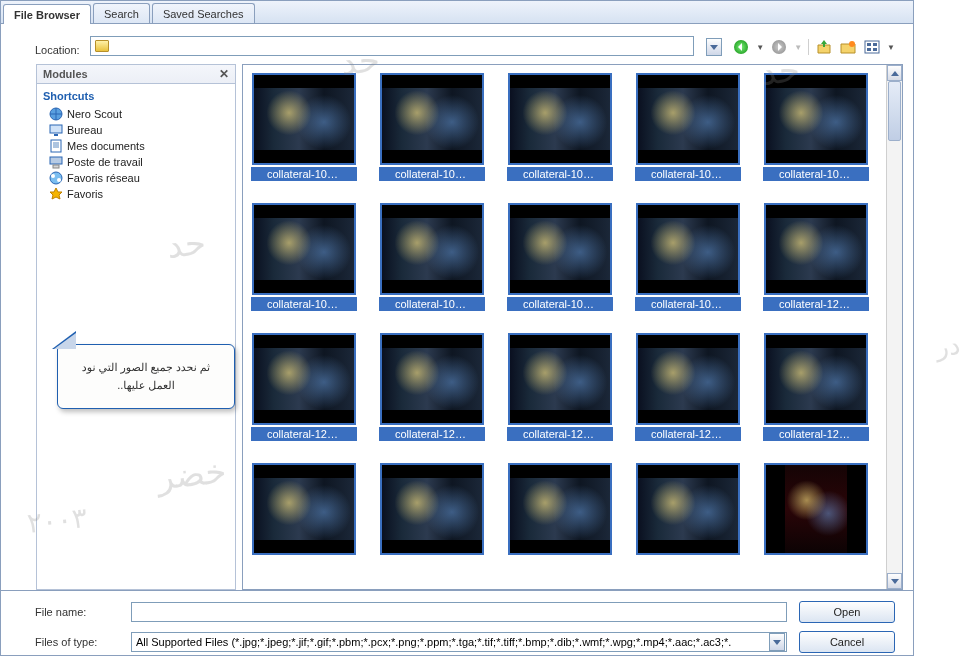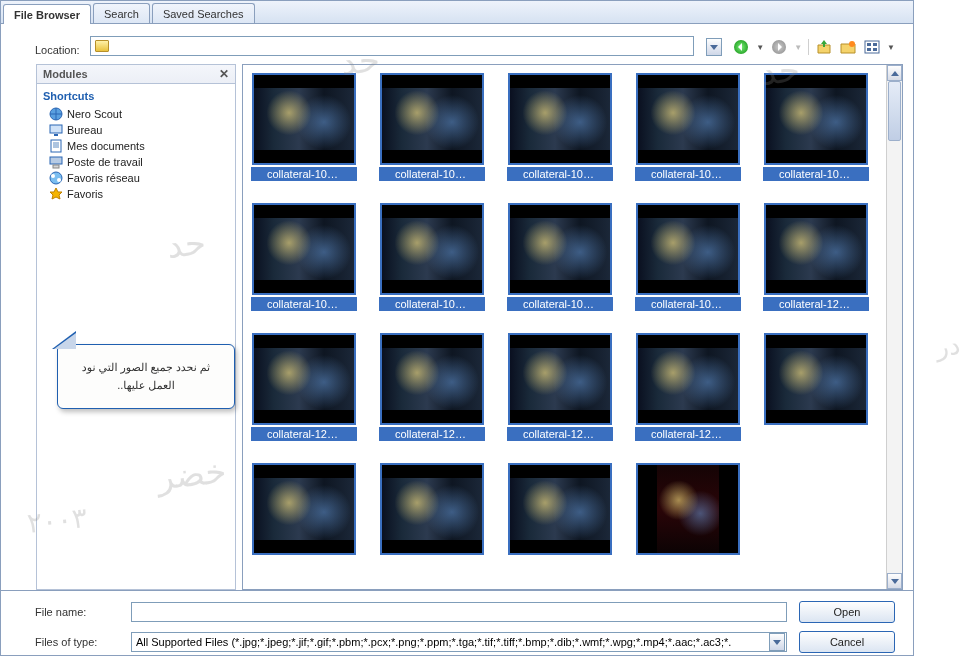--- a/index.html
+++ b/index.html
@@ -261,20 +261,26 @@
             <div class="thumb">
               <div class="pic">
                 <div class="pic-inner"></div>
               </div>
               <div class="cap">collateral-1280_3</div>
             </div>
             <div class="thumb">
               <div class="pic">
                 <div class="pic-inner"></div>
               </div>
+              <div class="cap">collateral-1280_4</div>
+            </div>
+            <div class="thumb">
+              <div class="pic">
+                <div class="pic-inner"></div>
+              </div>
               <div class="cap">collateral-1280_5</div>
             </div>
             <div class="thumb">
               <div class="pic">
                 <div class="pic-inner"></div>
               </div>
               <div class="cap">collateral-1280_6</div>
             </div>
             <div class="thumb">
               <div class="pic">

